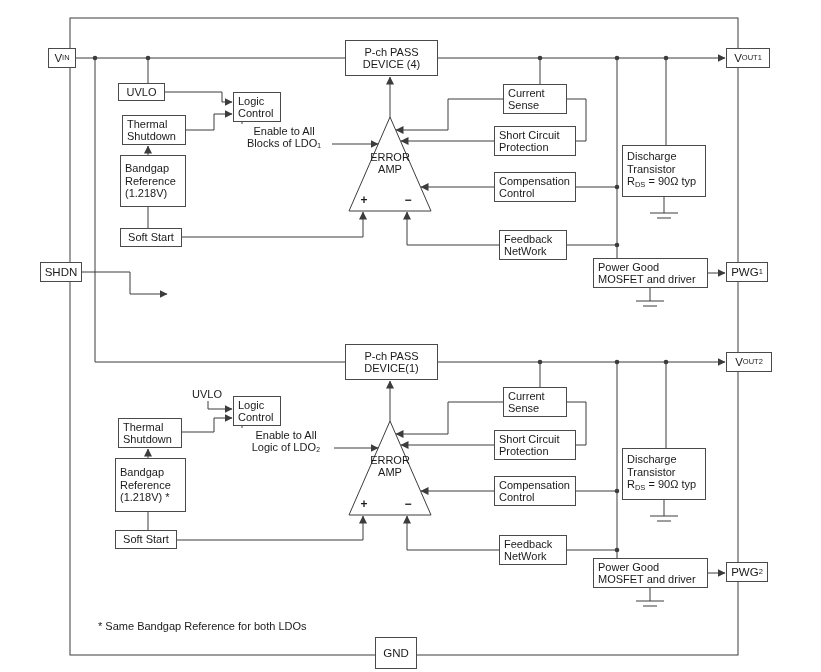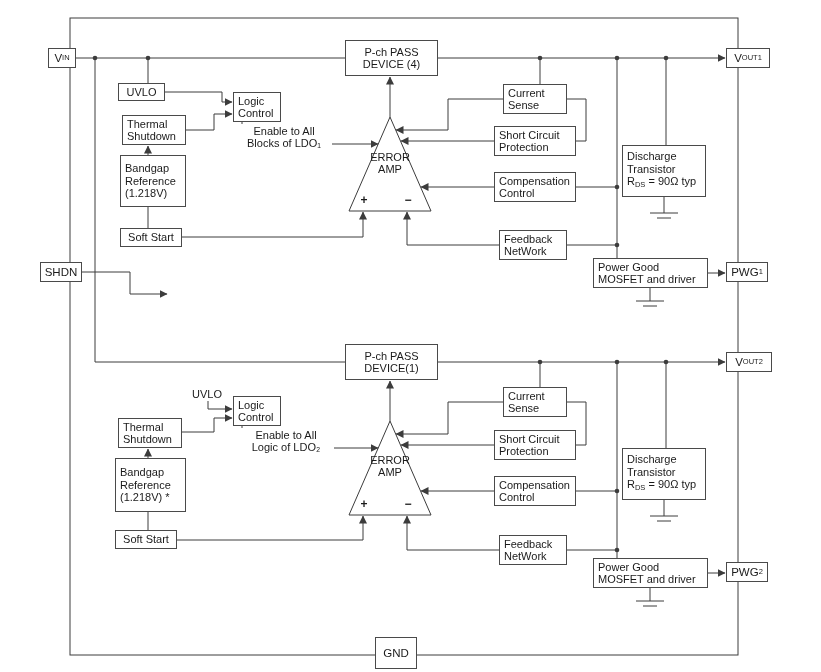--- a/index.html
+++ b/index.html
@@ -281,14 +281,15 @@
       <span class="sb">OUT2</span>
   </div>
   <div class="pin" style="left:726px;top:562px;width:42px;height:20px">
     <span>PWG</span>
       <span class="sb">2</span>
   </div>
   <div class="pin" style="left:375px;top:637px;width:42px;height:32px">
     <span>GND</span>
   </div>
 
+  <div class="footnote" style="left:98px;top:620px;width:300px">* Same Bandgap Reference for both LDOs</div>
 
 </div>
 
 </body></html>

